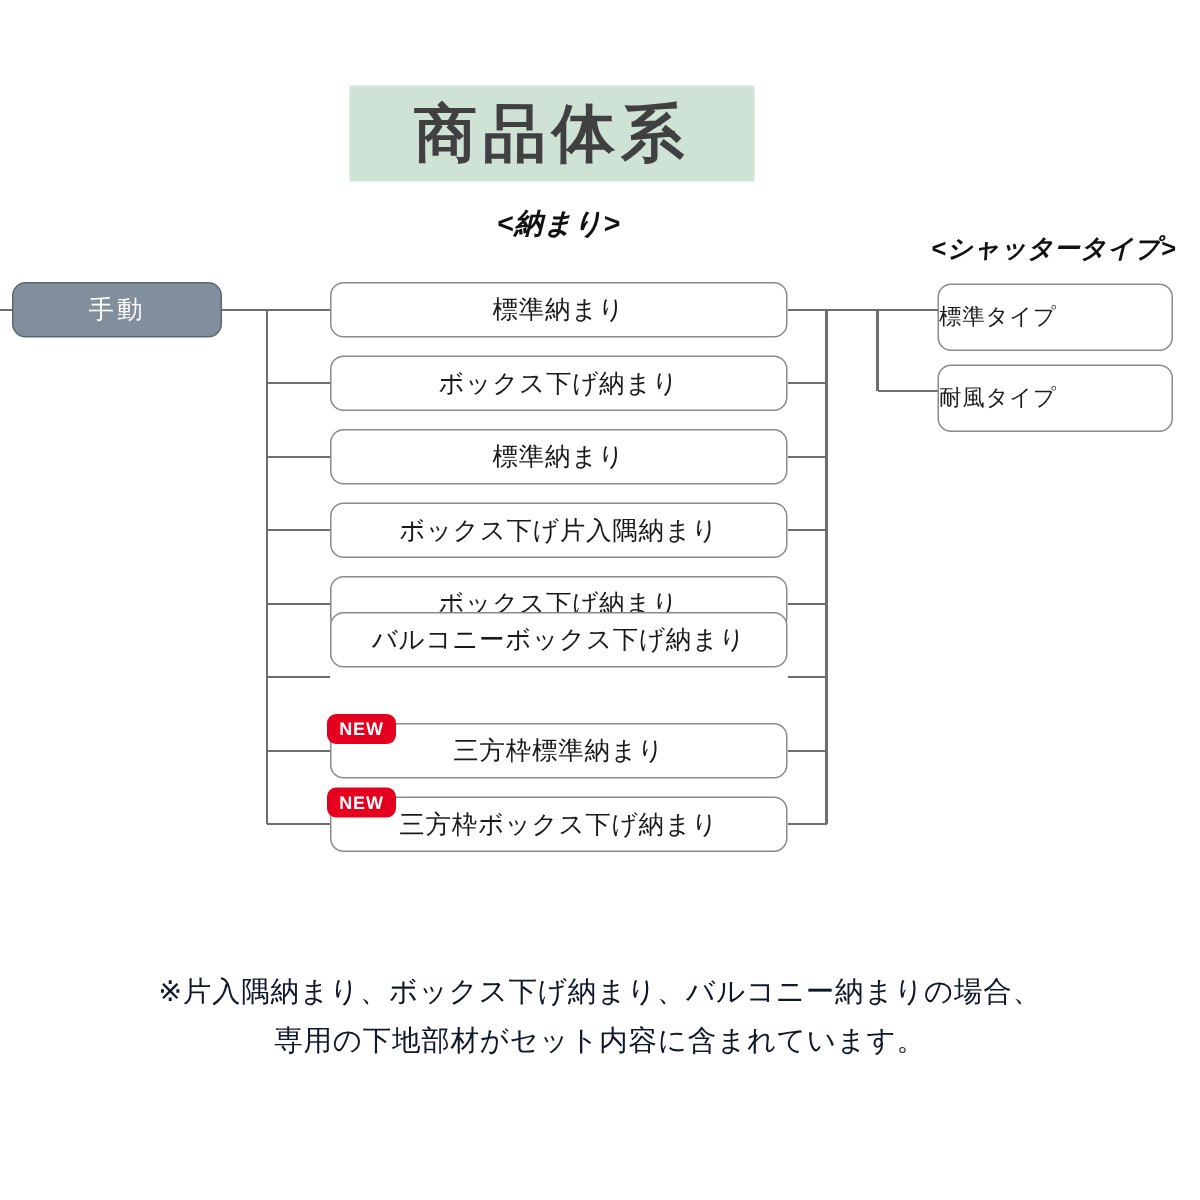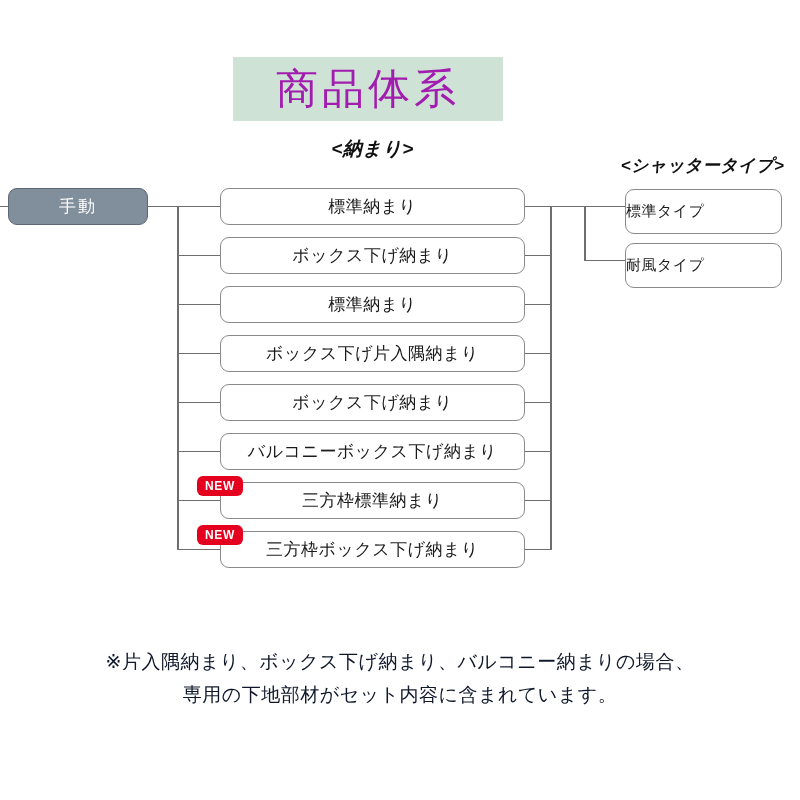--- a/index.html
+++ b/index.html
@@ -27,23 +27,23 @@
     top: 57px;
     width: 270px;
     height: 64px;
     background: #cfe2d6;
     display: flex;
     align-items: center;
     justify-content: center;
   }
   #title-banner .title-text {
     font-size: 42px;
-    font-weight: normal;
+    font-weight: bold;
     letter-spacing: 4px;
-    color: #a21caf;
+    color: #404040;
     line-height: 1;
   }
 
   
   .col-header {
     position: absolute;
     font-size: 19px;
     font-weight: bold;
     color: #111111;
     white-space: nowrap;
@@ -131,21 +131,21 @@
   }
   .shutter-box .node-text {
     font-size: 15px;
     color: #1a1a1a;
     letter-spacing: 0.5px;
   }
 
   
   .new-badge {
     position: absolute;
-    left: 197px;
+    left: 218px;
     width: 46px;
     height: 20px;
     background: #e4001e;
     border-radius: 6px;
     display: flex;
     align-items: center;
     justify-content: center;
     z-index: 5;
   }
   .new-badge .badge-text {
@@ -230,21 +230,21 @@
   </div>
   <div class="osamari-box" style="top:286px">
     <span class="node-text">標準納まり</span>
   </div>
   <div class="osamari-box" style="top:335px">
     <span class="node-text">ボックス下げ片入隅納まり</span>
   </div>
   <div class="osamari-box" style="top:384px">
     <span class="node-text">ボックス下げ納まり</span>
   </div>
-  <div class="osamari-box" style="top:433px">
+  <div class="osamari-box" style="top:408px">
     <span class="node-text">バルコニーボックス下げ納まり</span>
   </div>
   <div class="osamari-box" style="top:482px">
     <span class="node-text">三方枠標準納まり</span>
   </div>
   <div class="osamari-box" style="top:531px">
     <span class="node-text">三方枠ボックス下げ納まり</span>
   </div>
 
   <div class="new-badge" style="top:476px">

